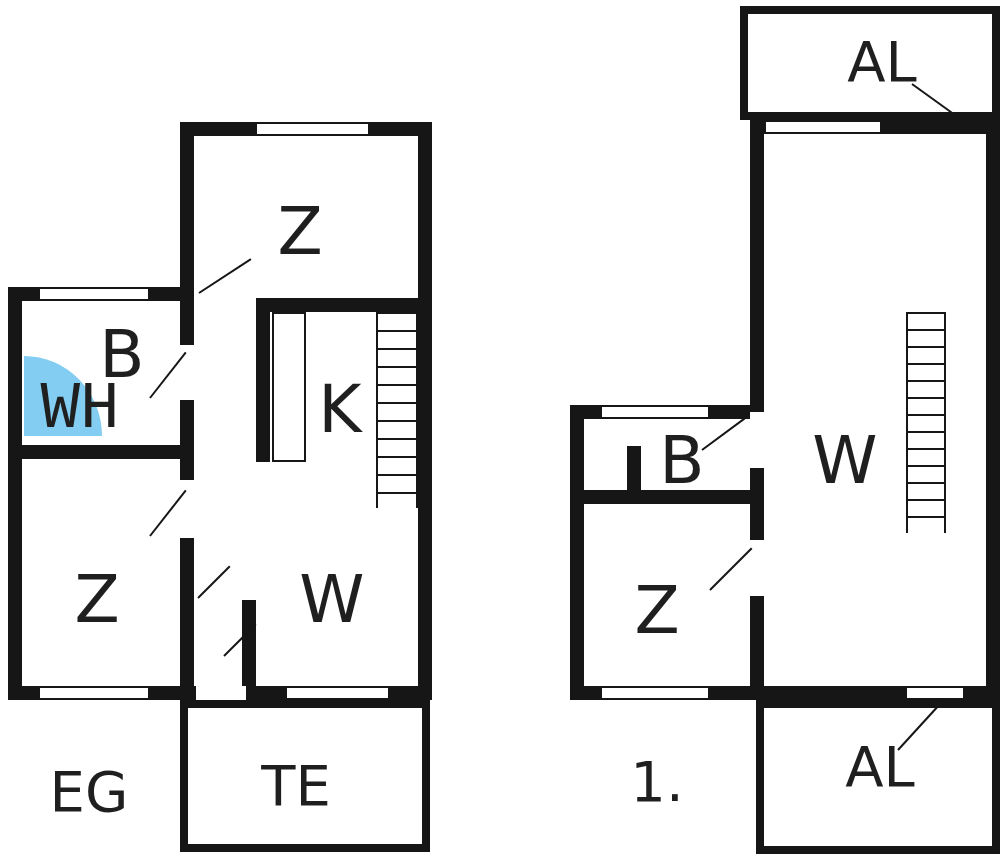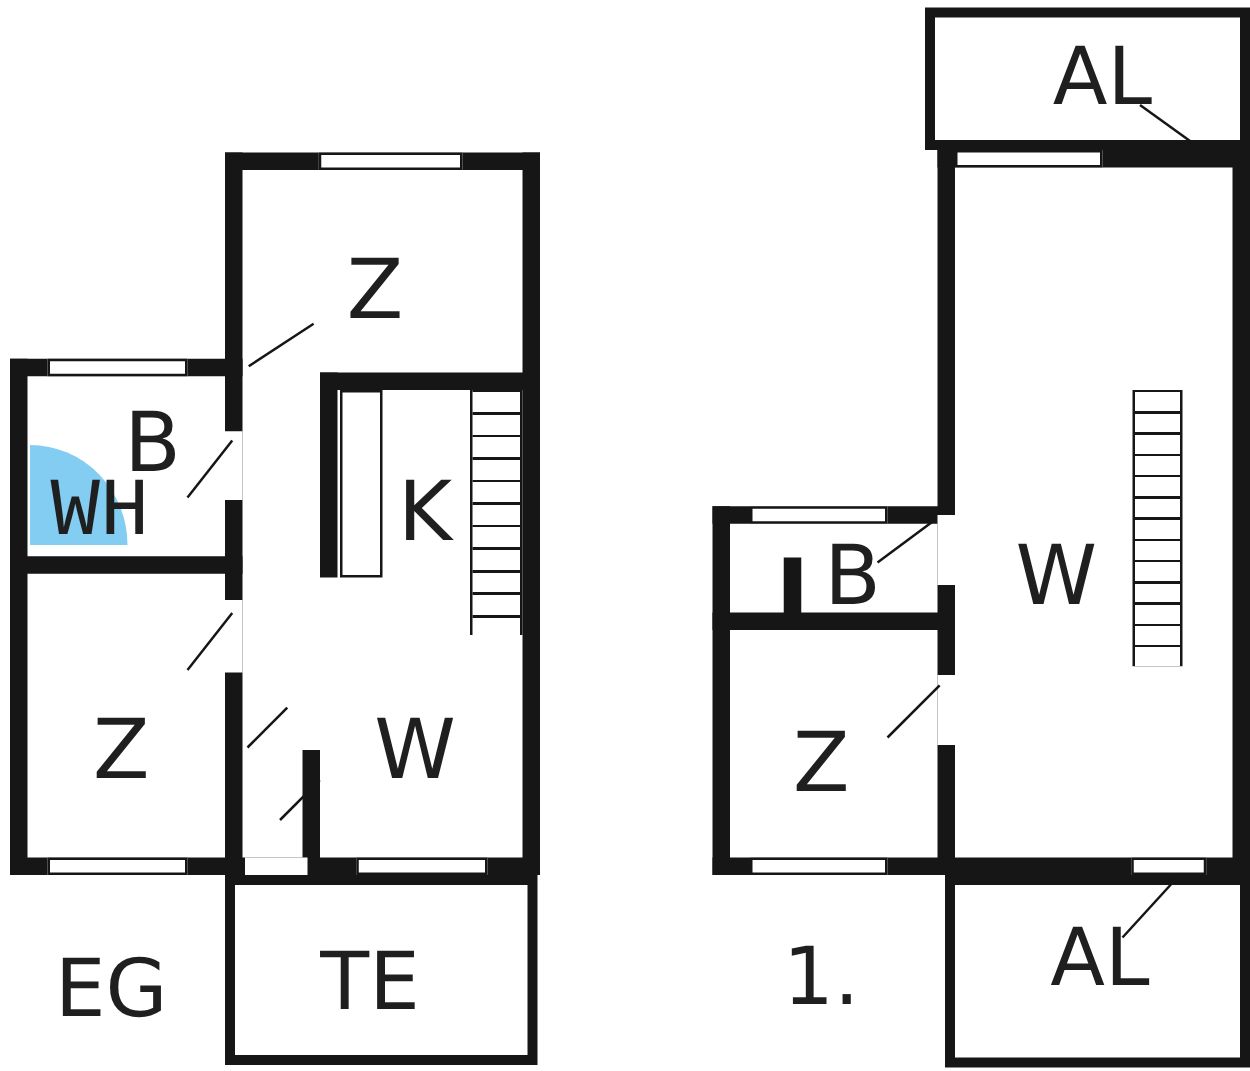--- a/index.html
+++ b/index.html
@@ -26,21 +26,21 @@
     background:repeating-linear-gradient(to bottom,var(--wall) 0 2px,#ffffff 2px 18px);
   }
   .stairs.step17{background:repeating-linear-gradient(to bottom,var(--wall) 0 2px,#ffffff 2px 17px);}
   .thin-rect{position:absolute;background:#fff;border:2px solid var(--wall);box-sizing:border-box;}
   .dline{position:absolute;height:2px;background:var(--wall);transform-origin:0 50%;}
   .quarter{position:absolute;background:var(--shower);border-radius:0 100% 0 0;}
   .room-label{
     position:absolute;transform:translate(-50%,-50%);
     font-size:66px;color:var(--text);white-space:nowrap;line-height:1;
   }
-  .big-label{font-size:64px;text-align:right;}
+  .big-label{font-size:56px;text-align:right;}
 </style>
 </head>
 <body>
 
 <div class="canvas">
 
   <div class="group">
 
     <div class="box" style="left:180px;top:700px;width:250px;height:152px;"></div>
 

